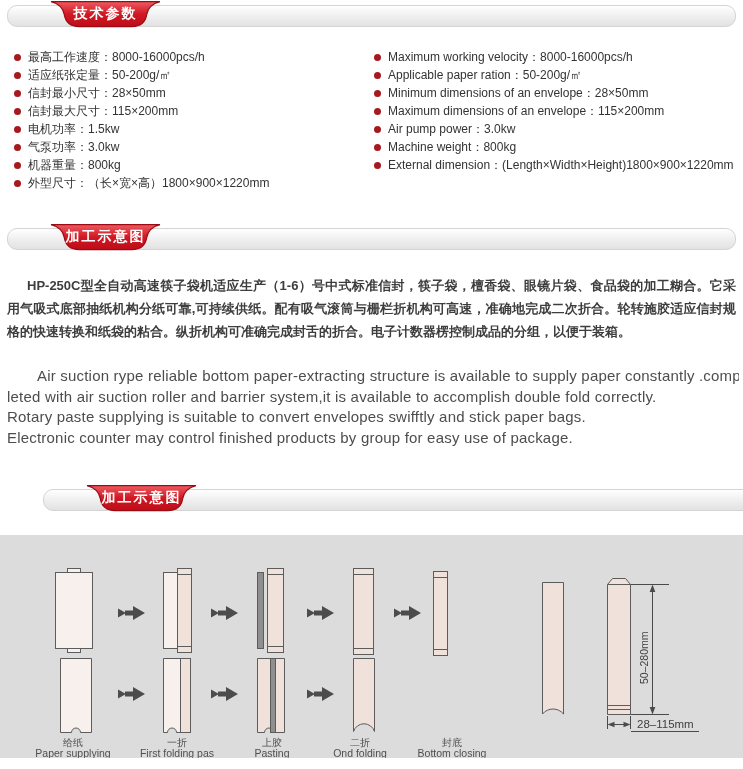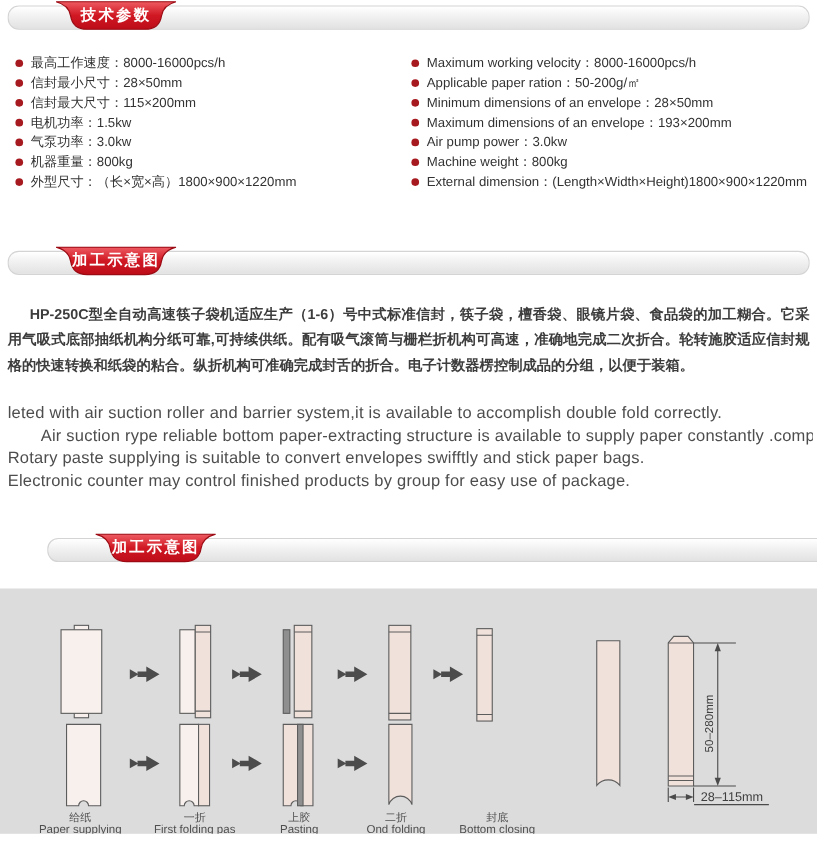--- a/index.html
+++ b/index.html
@@ -86,20 +86,24 @@
   </div>
 
   <div class="specs">
     <div class="spec-col zh">
       <div class="spec-row">
           <span class="bullet"></span>
           <span class="spec-text">最高工作速度：8000-16000pcs/h</span>
         </div>
       <div class="spec-row">
           <span class="bullet"></span>
+          <span class="spec-text">适应纸张定量：50-200g/㎡</span>
+        </div>
+      <div class="spec-row">
+          <span class="bullet"></span>
           <span class="spec-text">信封最小尺寸：28×50mm</span>
         </div>
       <div class="spec-row">
           <span class="bullet"></span>
           <span class="spec-text">信封最大尺寸：115×200mm</span>
         </div>
       <div class="spec-row">
           <span class="bullet"></span>
           <span class="spec-text">电机功率：1.5kw</span>
         </div>
@@ -124,21 +128,21 @@
       <div class="spec-row">
           <span class="bullet"></span>
           <span class="spec-text">Applicable paper ration：50-200g/㎡</span>
         </div>
       <div class="spec-row">
           <span class="bullet"></span>
           <span class="spec-text">Minimum dimensions of an envelope：28×50mm</span>
         </div>
       <div class="spec-row">
           <span class="bullet"></span>
-          <span class="spec-text">Maximum dimensions of an envelope：193×200mm</span>
+          <span class="spec-text">Maximum dimensions of an envelope：115×200mm</span>
         </div>
       <div class="spec-row">
           <span class="bullet"></span>
           <span class="spec-text">Air pump power：3.0kw</span>
         </div>
       <div class="spec-row">
           <span class="bullet"></span>
           <span class="spec-text">Machine weight：800kg</span>
         </div>
       <div class="spec-row">
@@ -154,22 +158,22 @@
       <svg class="ribbon-svg" viewBox="0 0 111 27" preserveAspectRatio="none">
         <path d="M1,0.6 H110 C101.5,2.8 97.8,7.2 96.8,13.4 C95.6,21 90.3,25.6 81.8,25.6 H29.2 C20.7,25.6 15.4,21 14.2,13.4 C13.2,7.2 9.5,2.8 1,0.6 Z" fill="url(#ribbonGrad)" stroke="#9c0a13" stroke-width="1.1"></path>
       </svg>
       <span class="ribbon-label">加工示意图</span>
     </div>
   </div>
 
   <p class="features-zh">HP-250C型全自动高速筷子袋机适应生产（1-6）号中式标准信封，筷子袋，檀香袋、眼镜片袋、食品袋的加工糊合。它采用气吸式底部抽纸机构分纸可靠,可持续供纸。配有吸气滚筒与栅栏折机构可高速，准确地完成二次折合。轮转施胶适应信封规格的快速转换和纸袋的粘合。纵折机构可准确完成封舌的折合。电子计数器楞控制成品的分组，以便于装箱。</p>
 
   <div class="features-en">
+    <div class="en-line indent">Air suction rype reliable bottom paper-extracting structure is available to supply paper constantly .comp</div>
     <div class="en-line">leted with air suction roller and barrier system,it is available to accomplish double fold correctly.</div>
-    <div class="en-line indent">Air suction rype reliable bottom paper-extracting structure is available to supply paper constantly .comp</div>
     <div class="en-line">Rotary paste supplying is suitable to convert envelopes swifftly and stick paper bags.</div>
     <div class="en-line">Electronic counter may control finished products by group for easy use of package.</div>
   </div>
 
   <div class="band b3">
     <div class="band-bar"></div>
     <div class="ribbon">
       <svg class="ribbon-svg" viewBox="0 0 111 27" preserveAspectRatio="none">
         <path d="M1,0.6 H110 C101.5,2.8 97.8,7.2 96.8,13.4 C95.6,21 90.3,25.6 81.8,25.6 H29.2 C20.7,25.6 15.4,21 14.2,13.4 C13.2,7.2 9.5,2.8 1,0.6 Z" fill="url(#ribbonGrad)" stroke="#9c0a13" stroke-width="1.1"></path>
       </svg>

